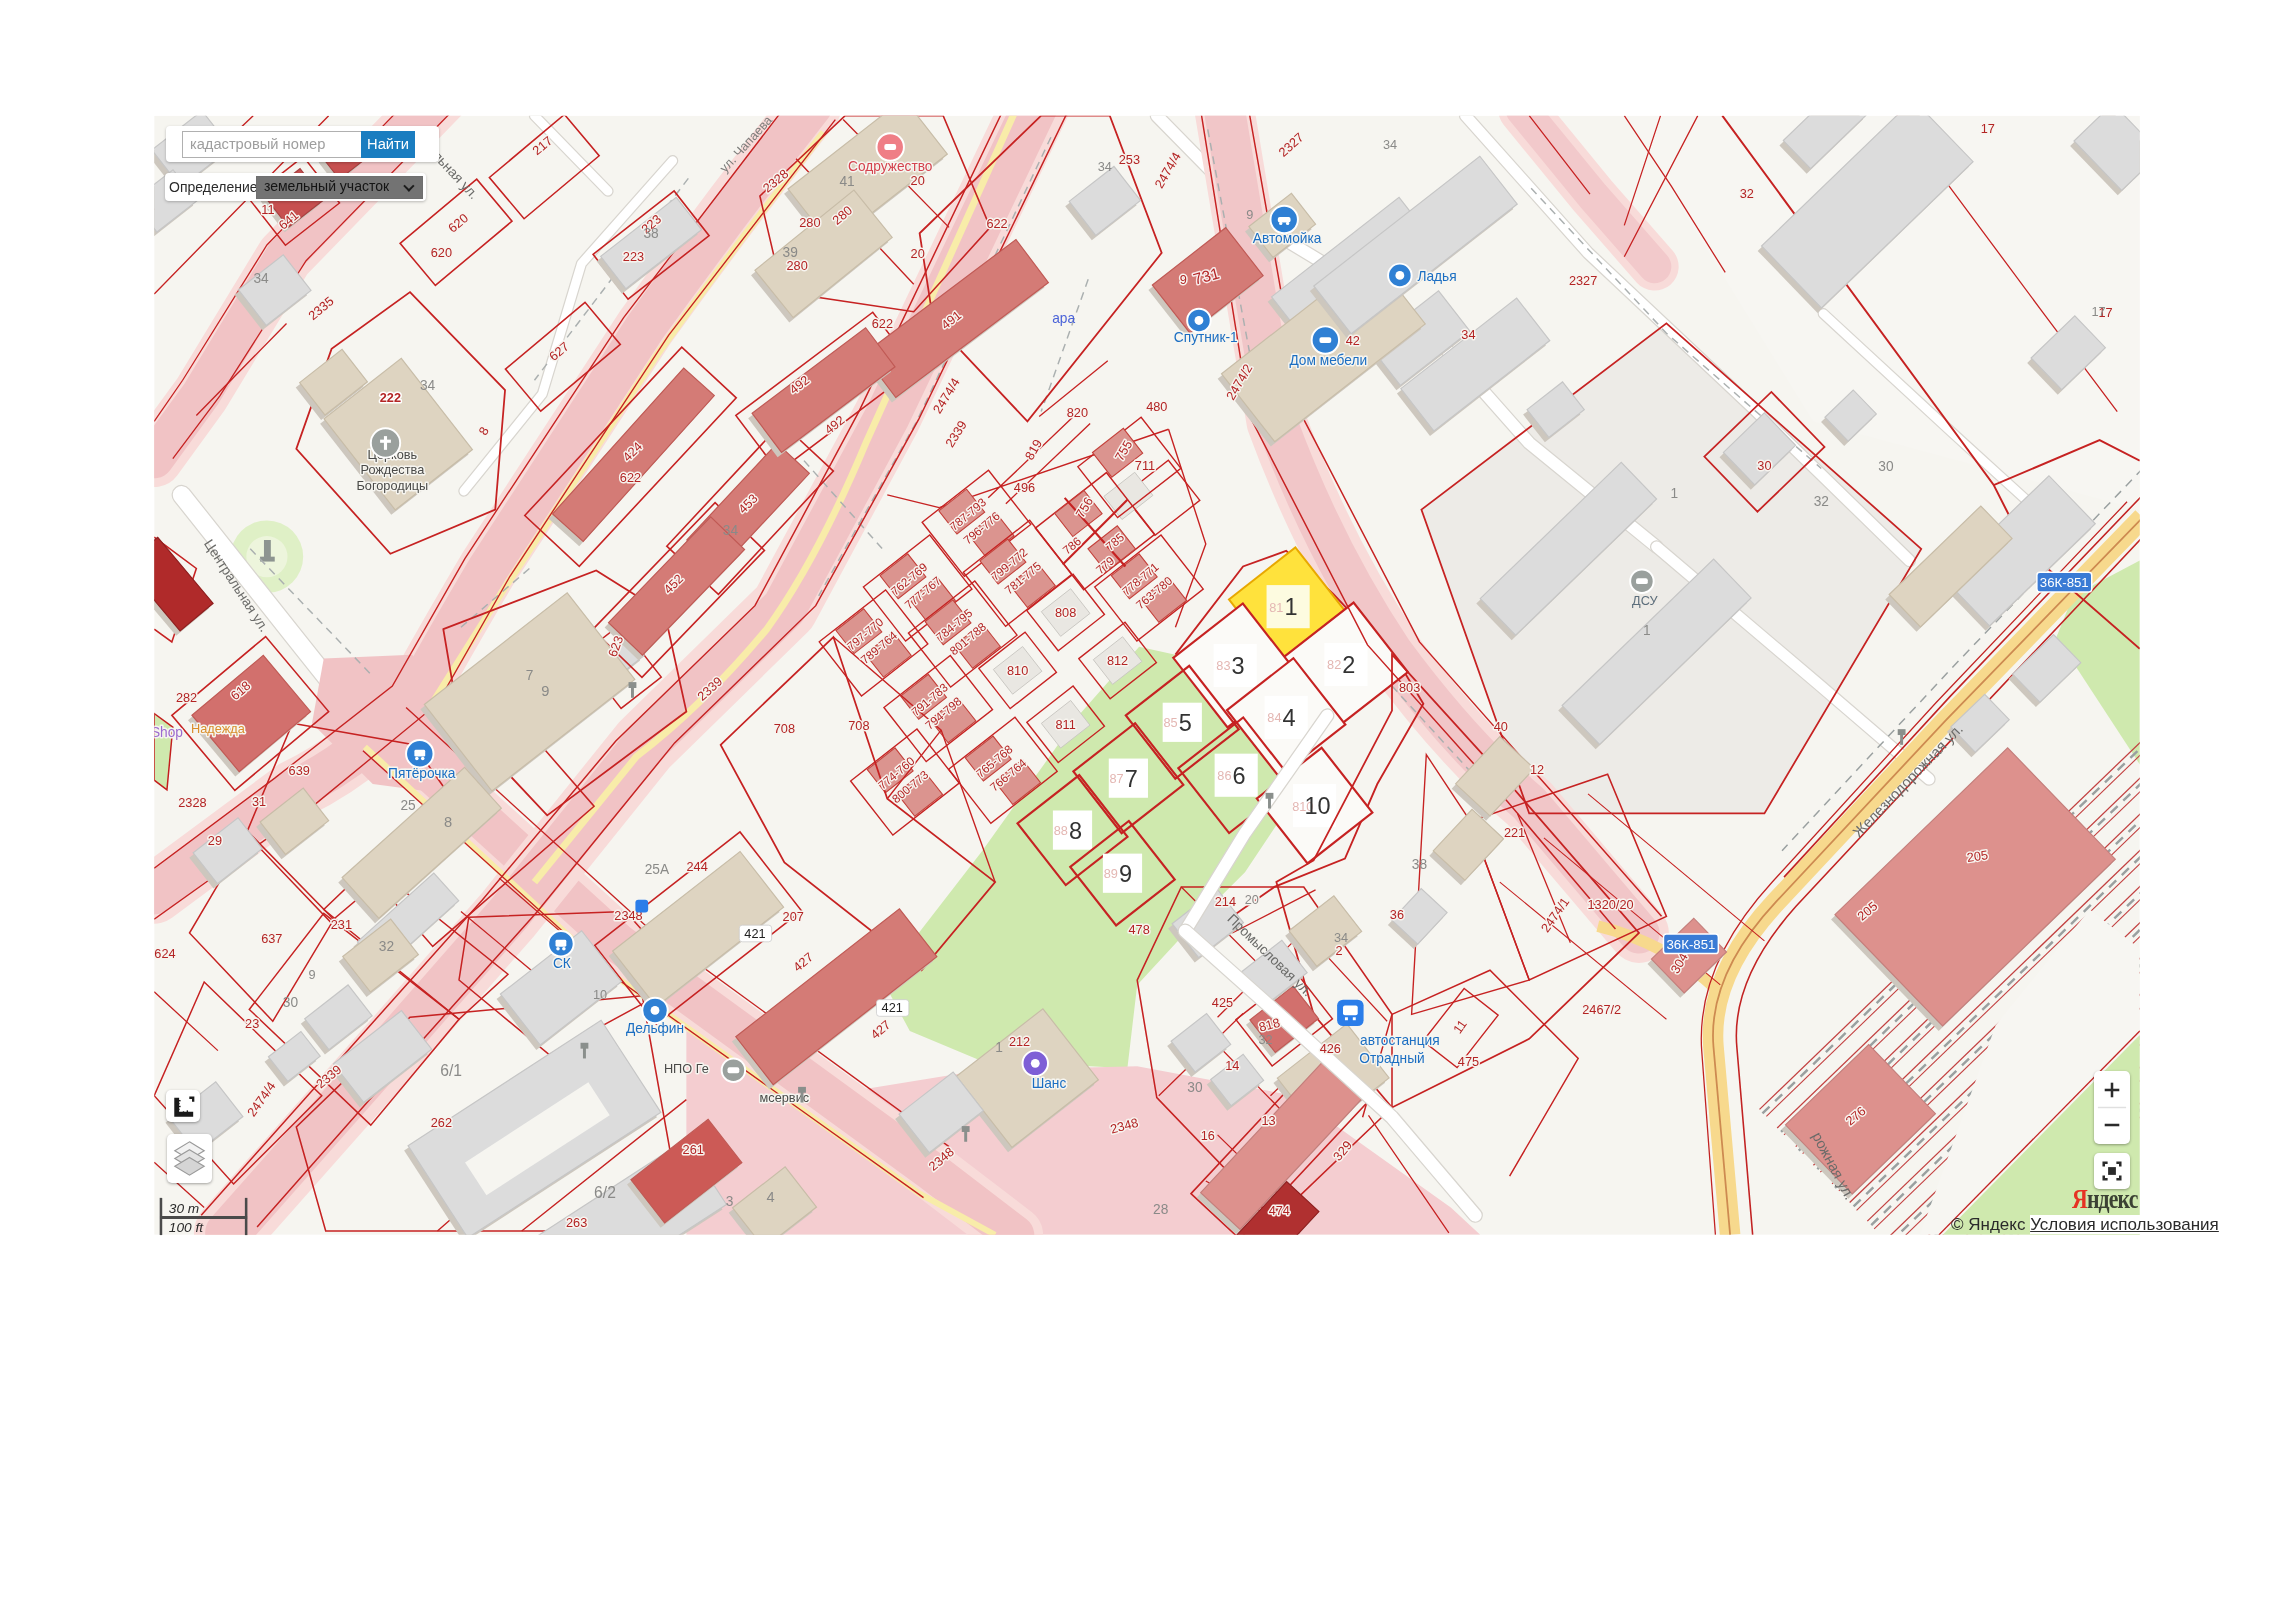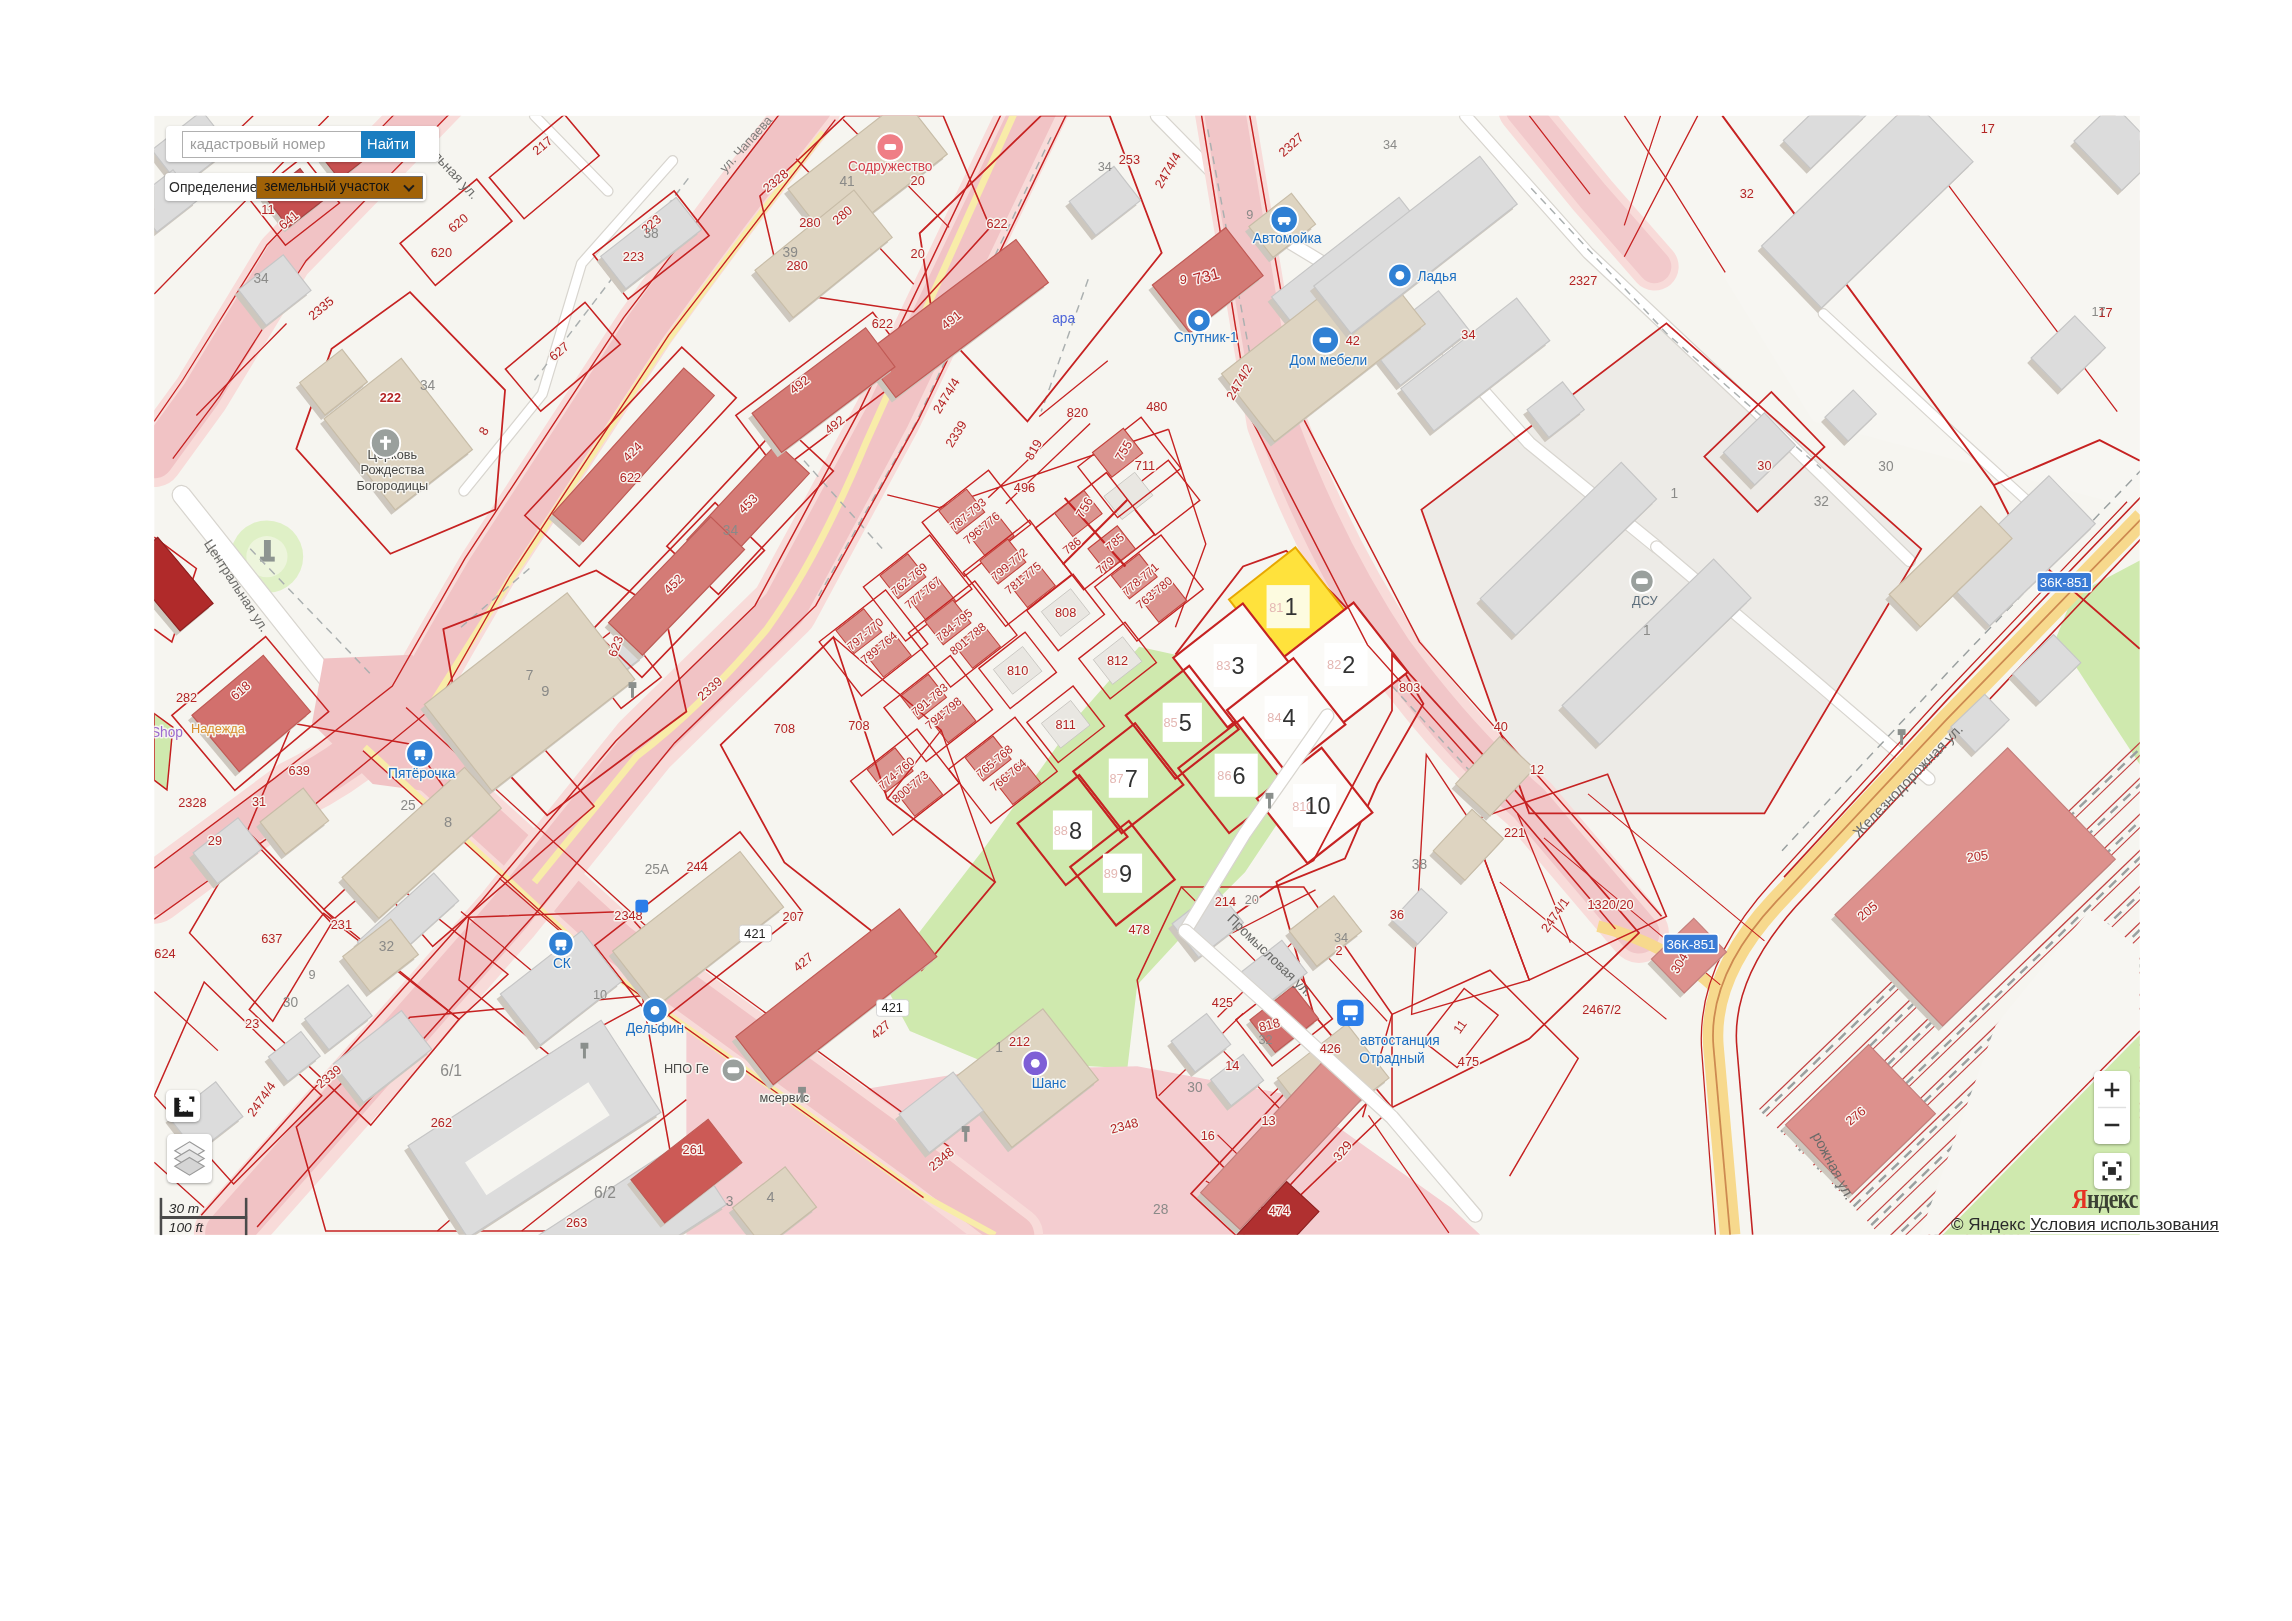--- a/index.html
+++ b/index.html
@@ -1282,21 +1282,21 @@
 <div class="panel" style="left:166px; top:126px; width:273px; height:36px; border-radius:3.9px; box-shadow:0 1px 2.9px rgba(0,0,0,0.25);"></div>
 
 <div style="position:absolute; left:170px; top:131px; width:184px; height:26.5px; background:#ffffff; border:1px solid #b0b0b0; font-size:14.7px; color:#9e9e9e; line-height:24.5px; padding-left:6.9px;margin-left:12px;">кадастровый номер</div>
 
 <div style="position:absolute; left:361px; top:131px; width:54px; height:27.4px; background:#1a7dc0; color:#ffffff; font-size:14.7px; text-align:center; line-height:27.4px;">Найти</div>
 
 <div class="panel" style="left:165px; top:173px; width:261px; height:28px; border-radius:3.9px; box-shadow:0 1px 2.9px rgba(0,0,0,0.25);"></div>
 
 <div style="position:absolute; left:169px; top:179px; font-size:14px; color:#2b2b2b;">Определение:</div>
 
-<div style="position:absolute; left:256px; top:176px; width:167px; height:22.5px; background:#a16207; border:1.5px solid #6f6f6f; font-size:14px; color:#141414; line-height:19.6px; padding-left:6.9px;">земельный участок</div>
+<div style="position:absolute; left:256px; top:176px; width:167px; height:22.5px; background:#737373; border:1.5px solid #6f6f6f; font-size:14px; color:#141414; line-height:19.6px; padding-left:6.9px;">земельный участок</div>
 
 <div style="position:absolute; left:405px; top:182px; width:7.8px; height:7.8px; border-right:2.2px solid #1c1c1c; border-bottom:2.2px solid #1c1c1c; transform:rotate(45deg);"></div>
 
 <div class="btn" style="left:166px; top:1090px; width:34px; height:32px;">
 <svg width="34" height="32" viewBox="0 0 35 33">
         <g stroke="#1a1a1a" fill="none">
           <path d="M 11,8 L 11,25 L 28,25" stroke-width="5"></path>
           <path d="M 24,8 L 28,8 L 28,12" stroke-width="2.4"></path>
           <line x1="11" y1="11" x2="15" y2="11" stroke-width="1.4"></line>
           <line x1="11" y1="14" x2="14" y2="14" stroke-width="1.4"></line>

